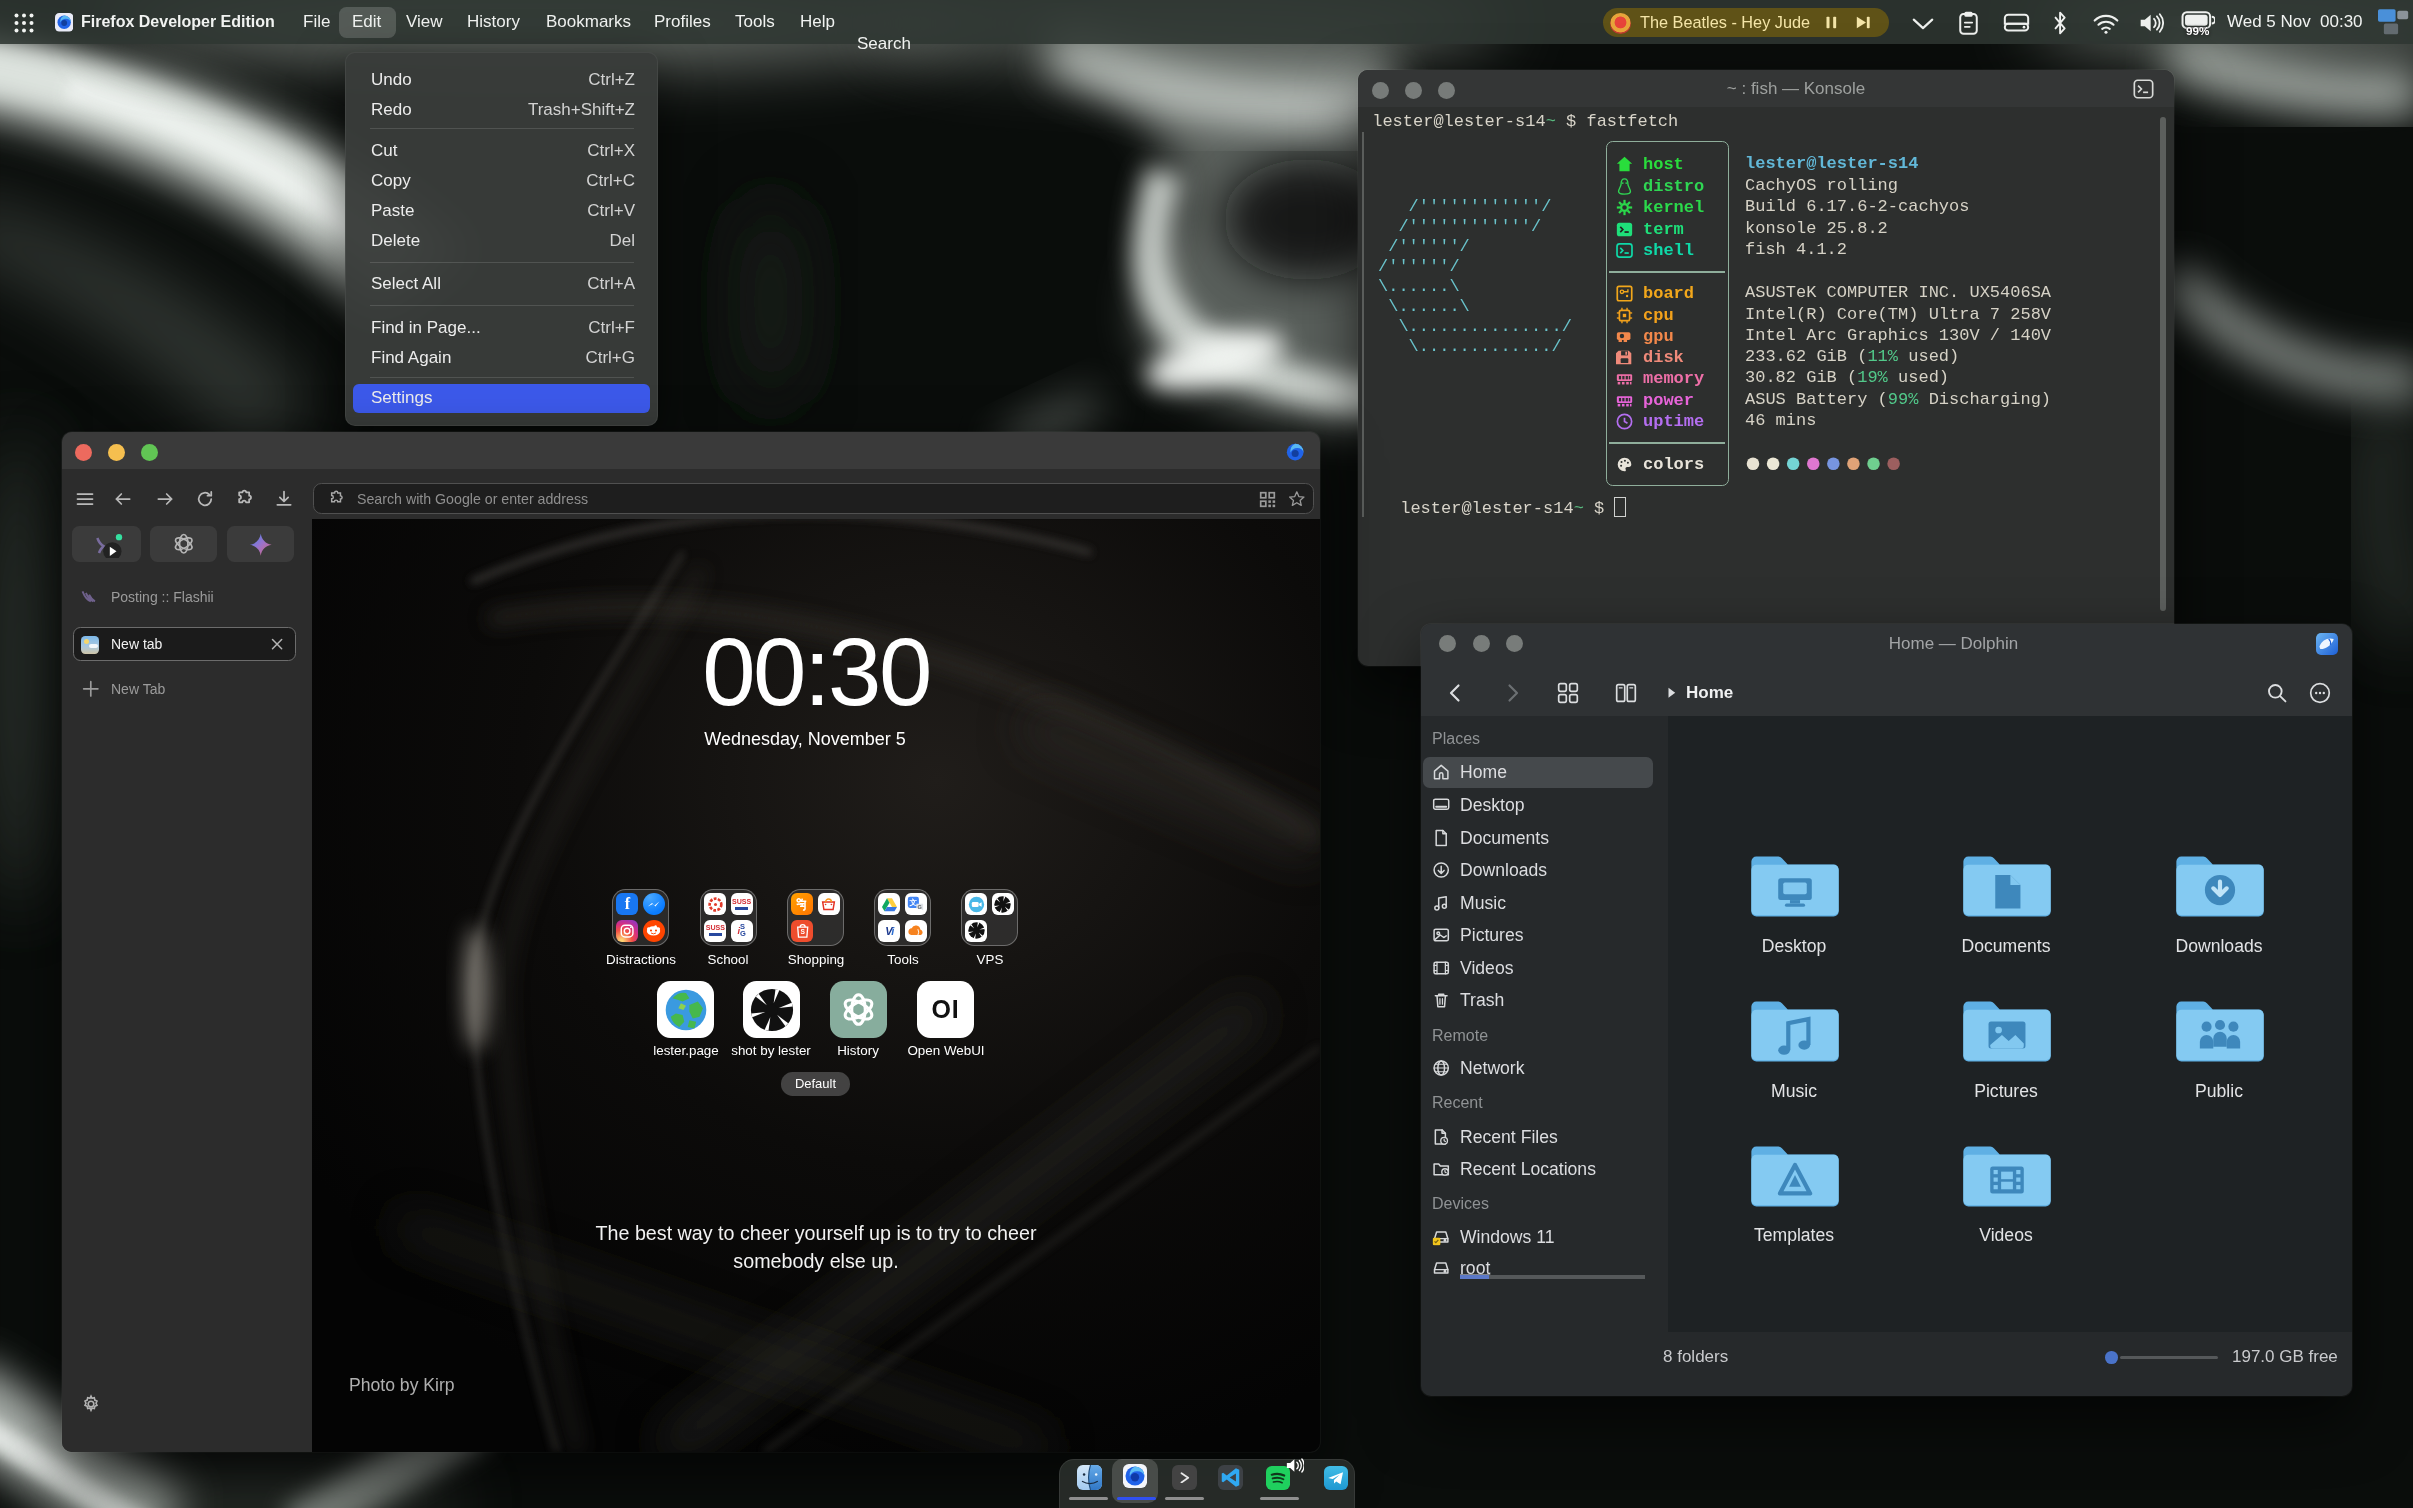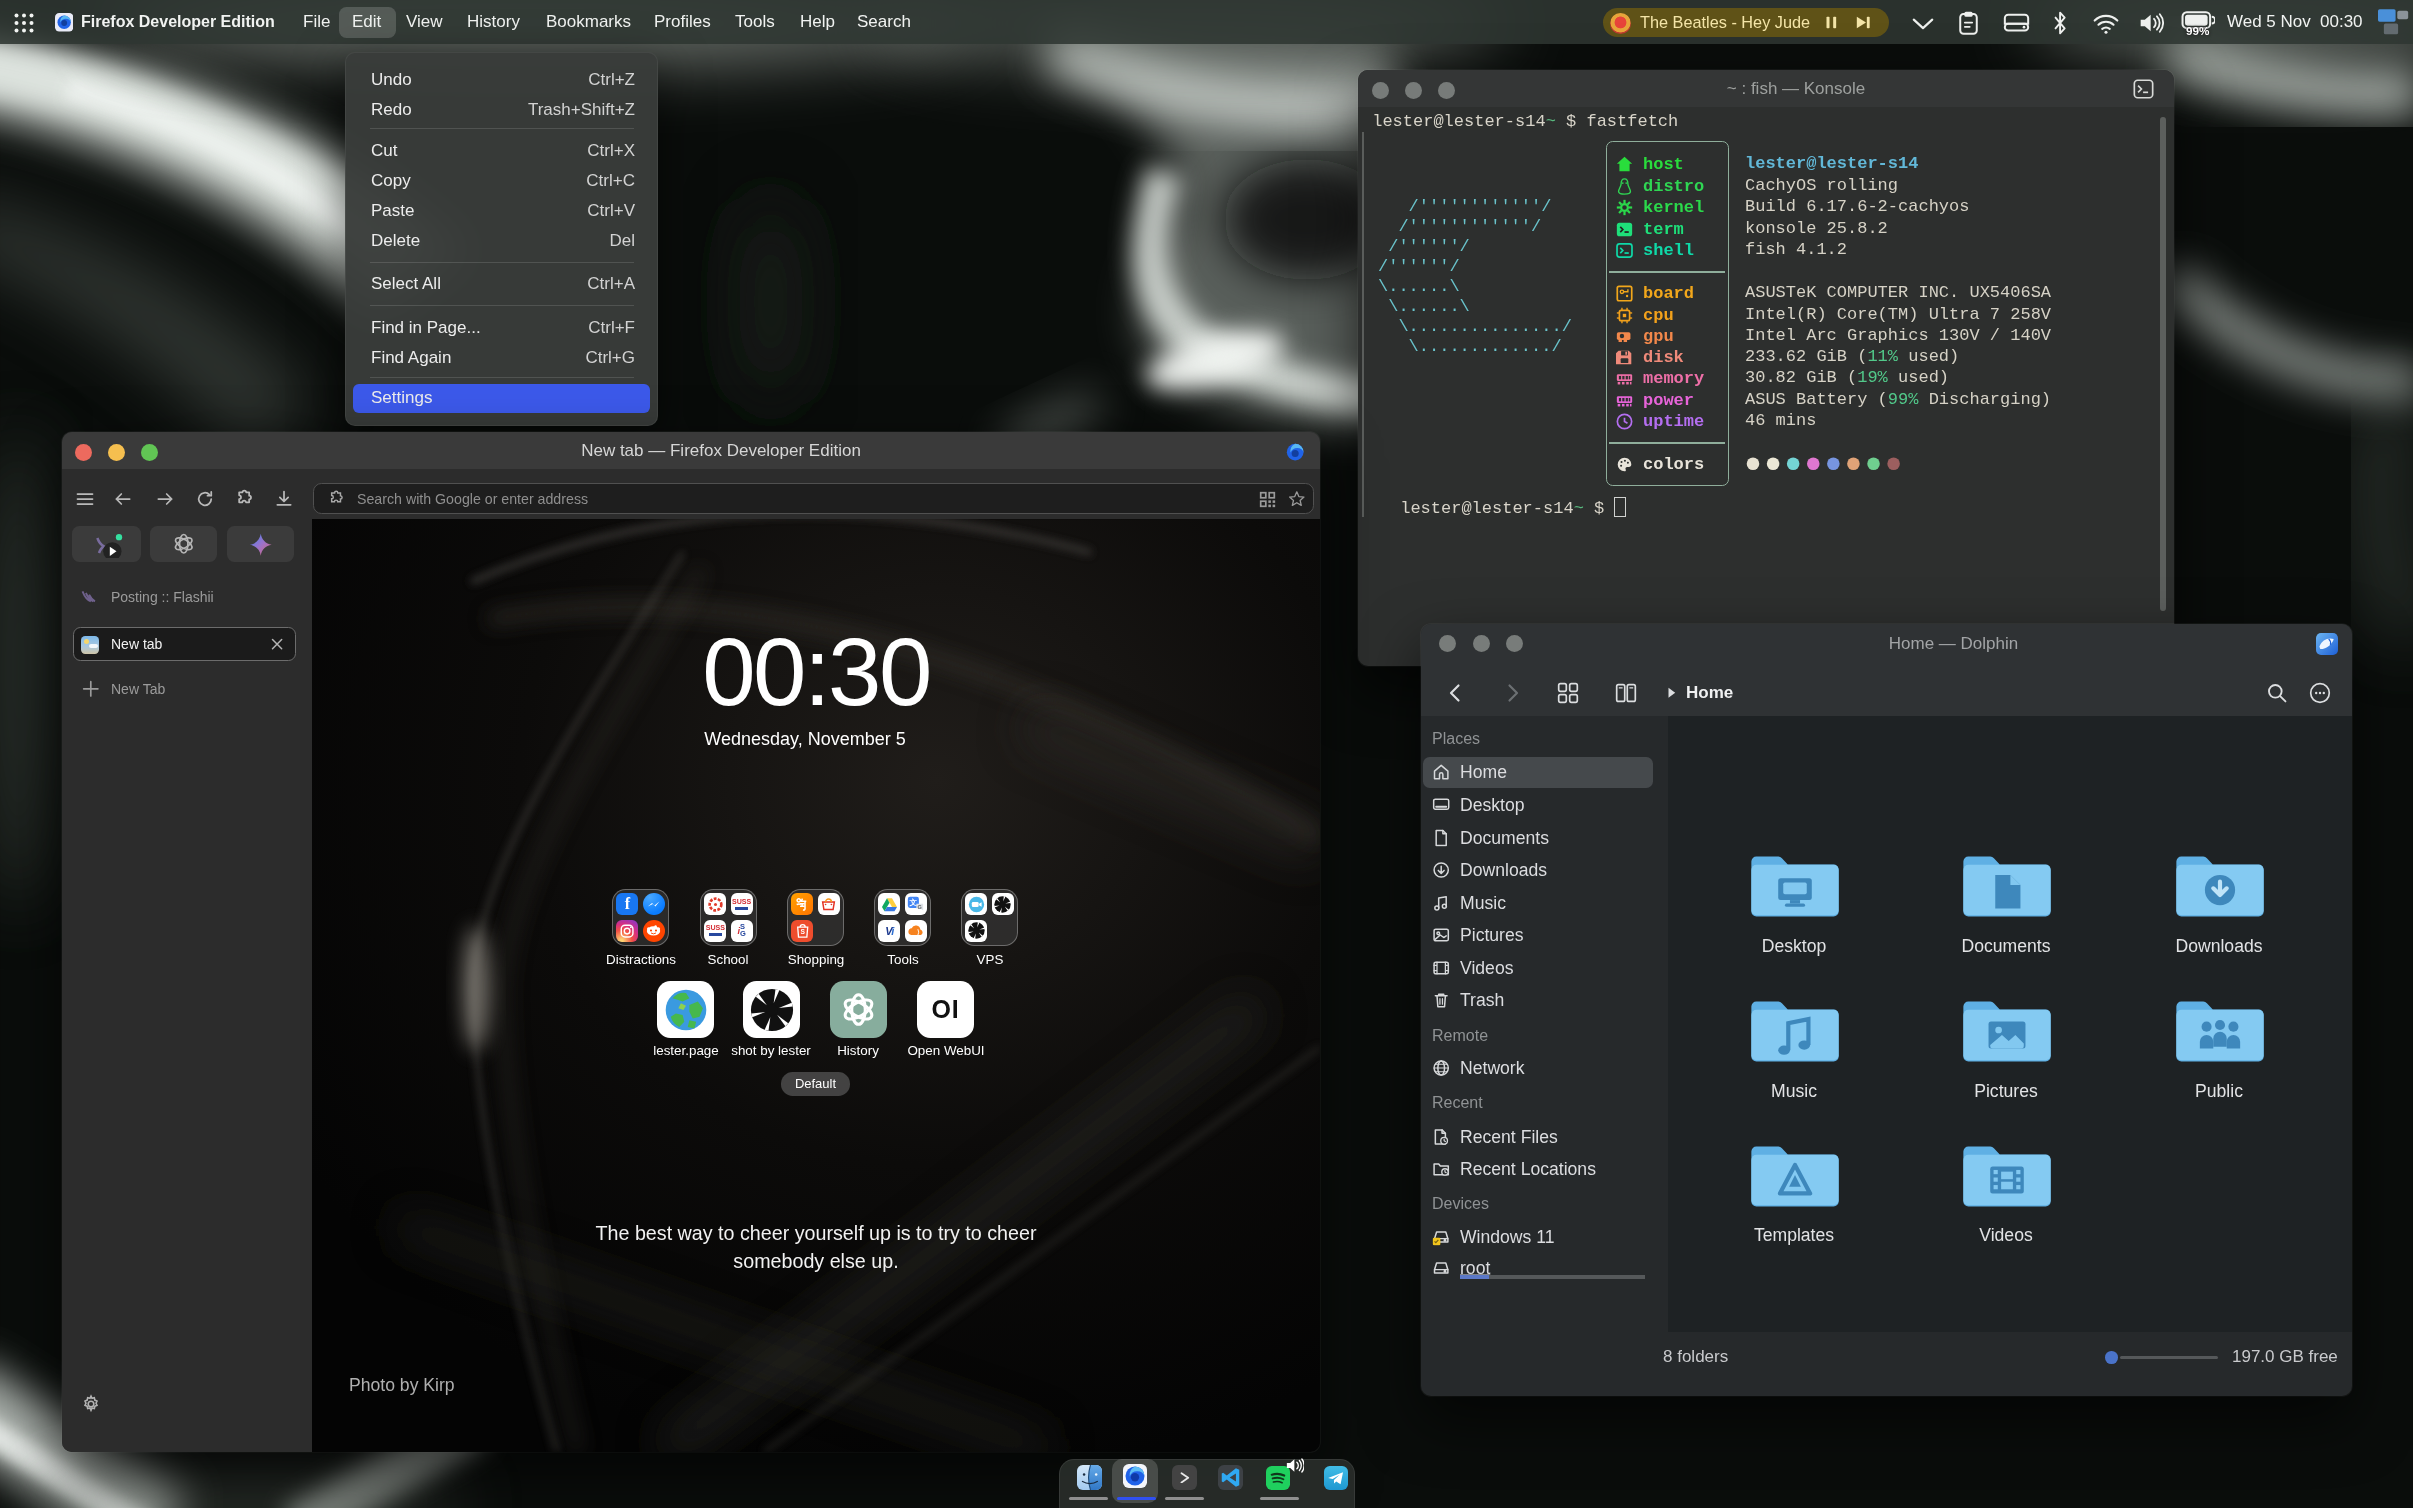--- a/index.html
+++ b/index.html
@@ -92,21 +92,21 @@
 <div class="mi" style="left:81px;font-weight:bold;font-size:16px;">Firefox Developer Edition</div>
 <div class="abs" style="left:339px;top:6.7px;width:57px;height:31px;border-radius:7.5px;background:rgba(255,255,255,.17);"></div>
 <div class="mi" style="left:303px;">File</div>
 <div class="mi" style="left:352px;">Edit</div>
 <div class="mi" style="left:406px;">View</div>
 <div class="mi" style="left:467px;">History</div>
 <div class="mi" style="left:546px;">Bookmarks</div>
 <div class="mi" style="left:654px;">Profiles</div>
 <div class="mi" style="left:735px;">Tools</div>
 <div class="mi" style="left:800px;">Help</div>
-<div class="mi" style="left:857px;">Search</div>
+<div class="mi" style="left:857px;margin-top:22px;">Search</div>
 
 <div class="abs" style="left:1603px;top:8.4px;width:286px;height:29px;border-radius:14.7px;background:rgba(104,88,20,.85);"></div>
 <div class="abs" style="left:1610px;top:12.6px;width:21px;height:21px;border-radius:50%;background:radial-gradient(circle at 50% 45%,#e8443a 0 36%,#e8a53a 40% 62%,#c23a30 66%);"></div>
 <div class="mi" style="left:1640px;color:#f4e5a8;font-size:16.3px;">The Beatles - Hey Jude</div>
 <svg class="abs" style="left:1824px;top:15px" width="15" height="15" viewBox="0 0 18 18">
     <g fill="#f4e5a8">
       <rect x="3" y="2" width="3.6" height="14" rx="1"></rect>
       <rect x="11" y="2" width="3.6" height="14" rx="1"></rect>
     </g>
   </svg>
@@ -691,21 +691,20 @@
 <div class="abs" style="left:699px;top:732px;width:98px;height:3.4px;border-radius:1.7px;background:#55585a;"></div>
 <div class="abs" style="left:684px;top:727px;width:12.6px;height:12.6px;border-radius:50%;background:#4a73c9;"></div>
 <div class="abs" style="right:14.2px;top:723px;color:#c9cacd;font-size:17px;">197.0 GB free</div>
 </div>
 
 <div id="fx" class="win" style="left:62px;top:432px;width:1258px;height:1020px;background:#2c2c2c;">
 <div class="abs" style="left:0;top:0;width:100%;height:37px;background:#3a3a3a;border-radius:10px 10px 0 0;"></div>
 <div class="tl" style="left:13.4px;top:11.7px;background:#ed6a5e;"></div>
 <div class="tl" style="left:46px;top:11.7px;background:#f5bf4f;"></div>
 <div class="tl" style="left:79px;top:11.7px;background:#61c554;"></div>
-<div class="abs" style="left:30px;top:0;width:100%;height:37px;display:flex;align-items:center;justify-content:center;color:#d6d6d6;font-size:17px;">New tab — Firefox Developer Edition</div>
 <svg class="abs" style="left:1224px;top:11px" width="18.4" height="18.4" viewBox="0 0 22 22">
       <circle cx="11" cy="11" r="10" fill="#2063e8"></circle>
       <path d="M11 1 a10 10 0 0 1 10 10 a8 8 0 0 0 -7.5-5 a8.5 8.5 0 0 0 -8 5.5 A10 10 0 0 1 11 1 Z" fill="#58b8f2"></path>
       <circle cx="11" cy="12.5" r="4.2" fill="#123f9e"></circle>
     </svg>
 <svg class="abs" style="left:12.6px;top:57px" width="20" height="20" viewBox="0 0 24 24">
       <g stroke="#b9b9b9" stroke-width="2.1" fill="none" stroke-linecap="round" stroke-linejoin="round">
         <path d="M3 6 H21 M3 12 H21 M3 18 H21"></path>
       </g>
     </svg>

